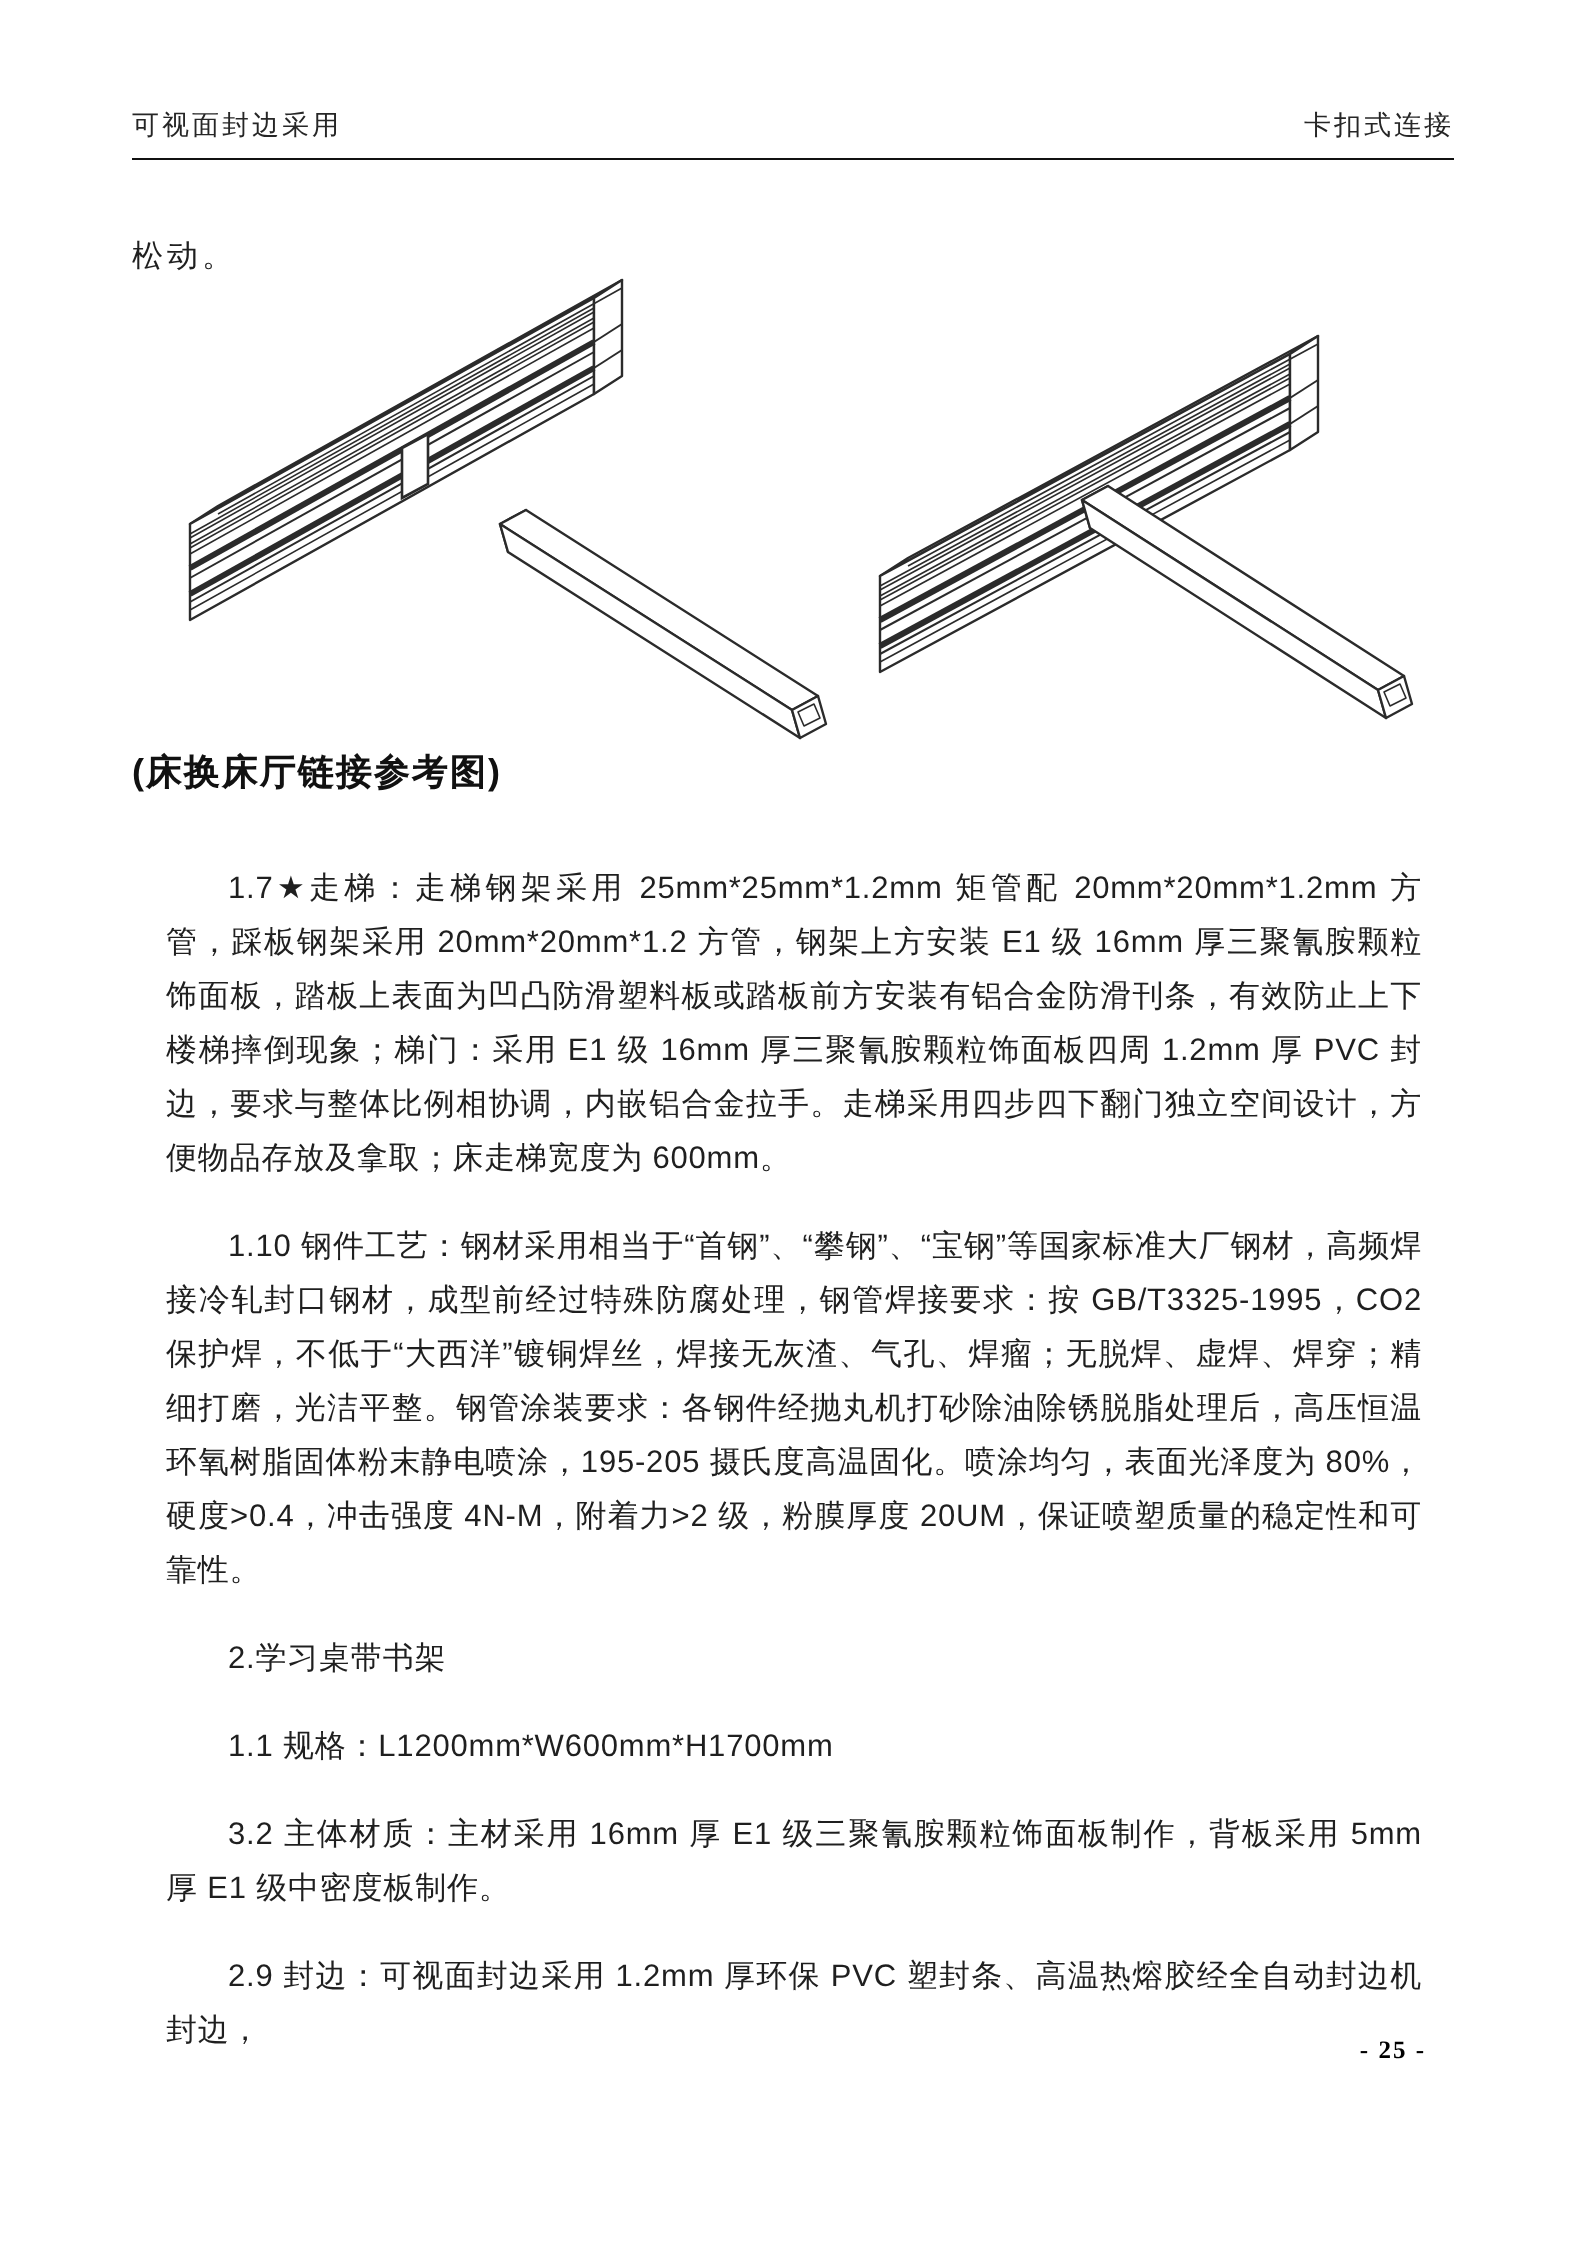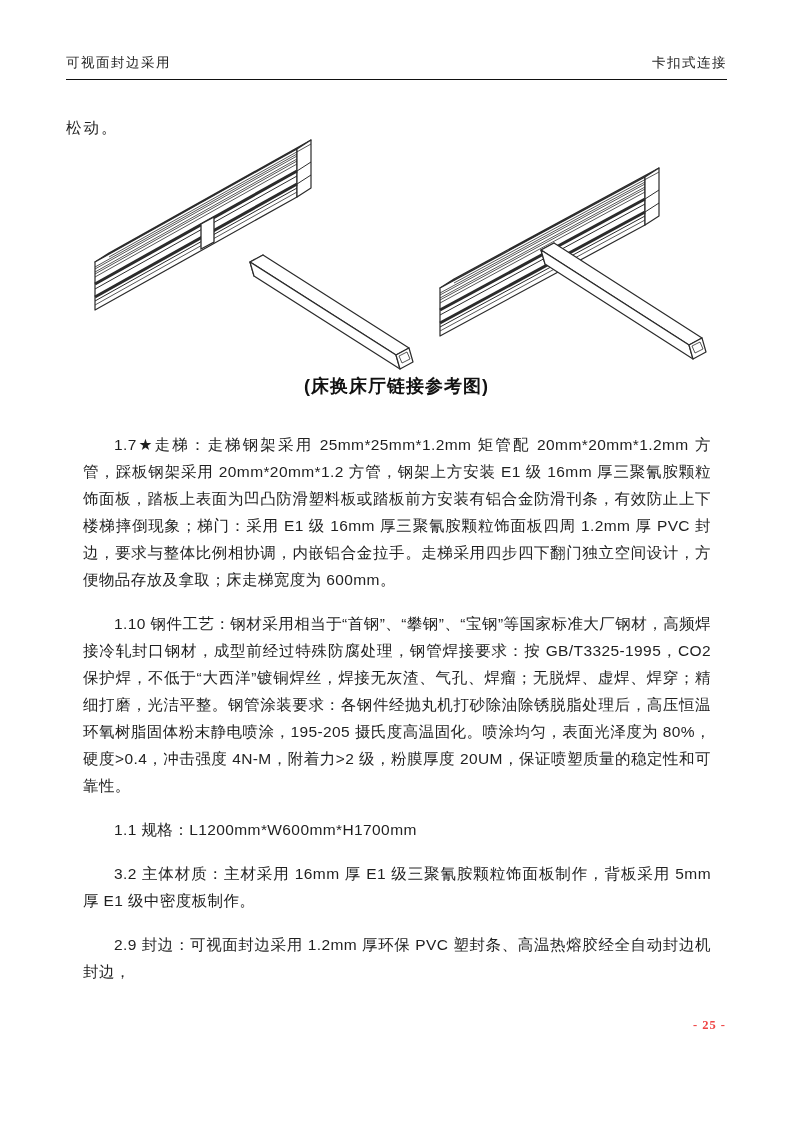--- a/index.html
+++ b/index.html
@@ -23,38 +23,38 @@
     position:absolute;left:66px;top:98px;width:661px;
     font-size:15.5px;letter-spacing:2px;margin-top:20px;
   }
   
   .figs{position:absolute;left:55px;top:138px;width:700px;height:238px;}
   .figs svg{position:absolute;top:0;}
   .fig-left{left:0;}
   .fig-right{left:360px;}
   .caption{
     position:absolute;left:66px;top:374px;width:661px;
-    text-align:center;font-weight:bold;font-size:18px;letter-spacing:1px;color:#111;
+    text-align:left;font-weight:bold;font-size:18px;letter-spacing:1px;color:#111;
   }
   
   .bodytext{
     position:absolute;left:66px;top:414px;width:662px;
   }
   .bodytext p{
     margin:17px;padding:0;
     font-size:15.5px;line-height:27px;
     text-align:justify;text-justify:inter-ideograph;
     text-indent:2em;
     letter-spacing:0.4px;
   }
   
   .footer{
-    position:absolute;right:67px;top:1018px;
+    position:absolute;right:80px;top:1018px;
     font-family:"Liberation Serif","DejaVu Serif",serif;
-    font-size:12.5px;font-weight:bold;color:#ef4444;letter-spacing:1px;
+    font-size:12.5px;font-weight:bold;color:#000000;letter-spacing:1px;
   }
   .beam-line{stroke:#2b2b2b;fill:none;}
 </style>
 </head>
 <body>
 
 <div class="page">
 
   <div class="hdr">
     <span>可视面封边采用</span>
@@ -142,20 +142,21 @@
         <polygon points="697,346 705,342 708,349 700,353" fill="none" stroke-width="0.8"></polygon>
       </g>
     </svg>
   </div>
 
   <div class="caption">(床换床厅链接参考图)</div>
 
   <div class="bodytext">
     <p>1.7★走梯：走梯钢架采用 25mm*25mm*1.2mm 矩管配 20mm*20mm*1.2mm 方管，踩板钢架采用 20mm*20mm*1.2 方管，钢架上方安装 E1 级 16mm 厚三聚氰胺颗粒饰面板，踏板上表面为凹凸防滑塑料板或踏板前方安装有铝合金防滑刊条，有效防止上下楼梯摔倒现象；梯门：采用 E1 级 16mm 厚三聚氰胺颗粒饰面板四周 1.2mm 厚 PVC 封边，要求与整体比例相协调，内嵌铝合金拉手。走梯采用四步四下翻门独立空间设计，方便物品存放及拿取；床走梯宽度为 600mm。</p>
     <p>1.10 钢件工艺：钢材采用相当于“首钢”、“攀钢”、“宝钢”等国家标准大厂钢材，高频焊接冷轧封口钢材，成型前经过特殊防腐处理，钢管焊接要求：按 GB/T3325-1995，CO2 保护焊，不低于“大西洋”镀铜焊丝，焊接无灰渣、气孔、焊瘤；无脱焊、虚焊、焊穿；精细打磨，光洁平整。钢管涂装要求：各钢件经抛丸机打砂除油除锈脱脂处理后，高压恒温环氧树脂固体粉末静电喷涂，195-205 摄氏度高温固化。喷涂均匀，表面光泽度为 80%，硬度&gt;0.4，冲击强度 4N-M，附着力&gt;2 级，粉膜厚度 20UM，保证喷塑质量的稳定性和可靠性。</p>
+    <p>2.学习桌带书架</p>
     <p>1.1 规格：L1200mm*W600mm*H1700mm</p>
     <p>3.2 主体材质：主材采用 16mm 厚 E1 级三聚氰胺颗粒饰面板制作，背板采用 5mm 厚 E1 级中密度板制作。</p>
     <p>2.9 封边：可视面封边采用 1.2mm 厚环保 PVC 塑封条、高温热熔胶经全自动封边机封边，</p>
   </div>
 
   <div class="footer">- 25 -</div>
 
 </div>
 
 </body></html>

